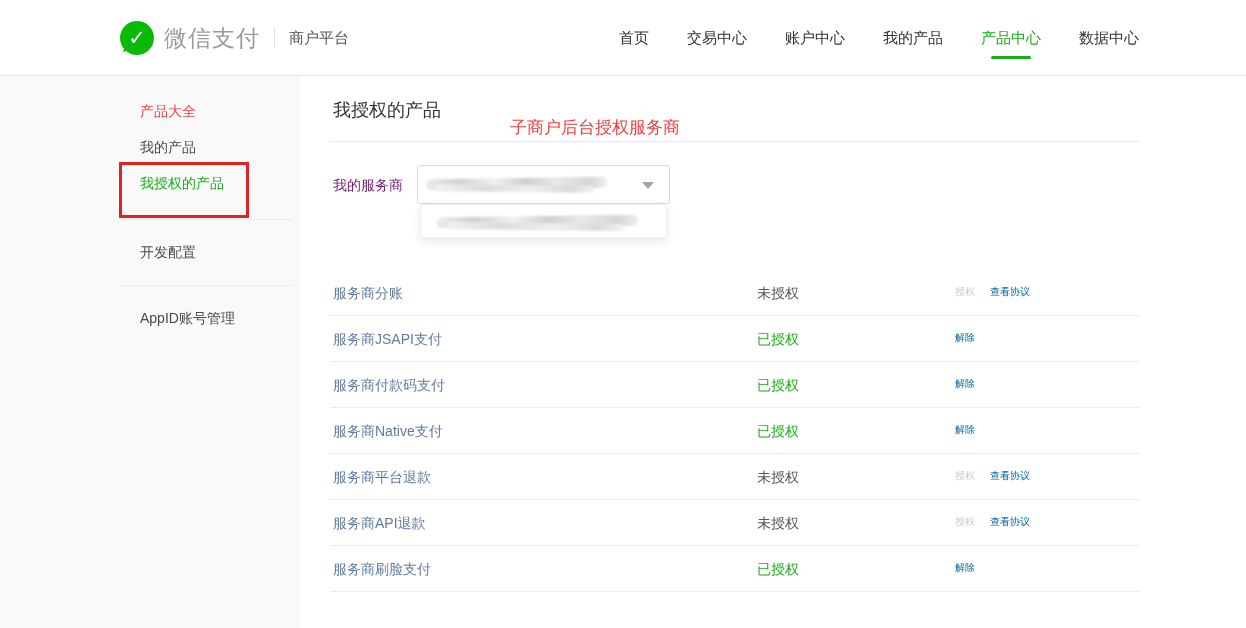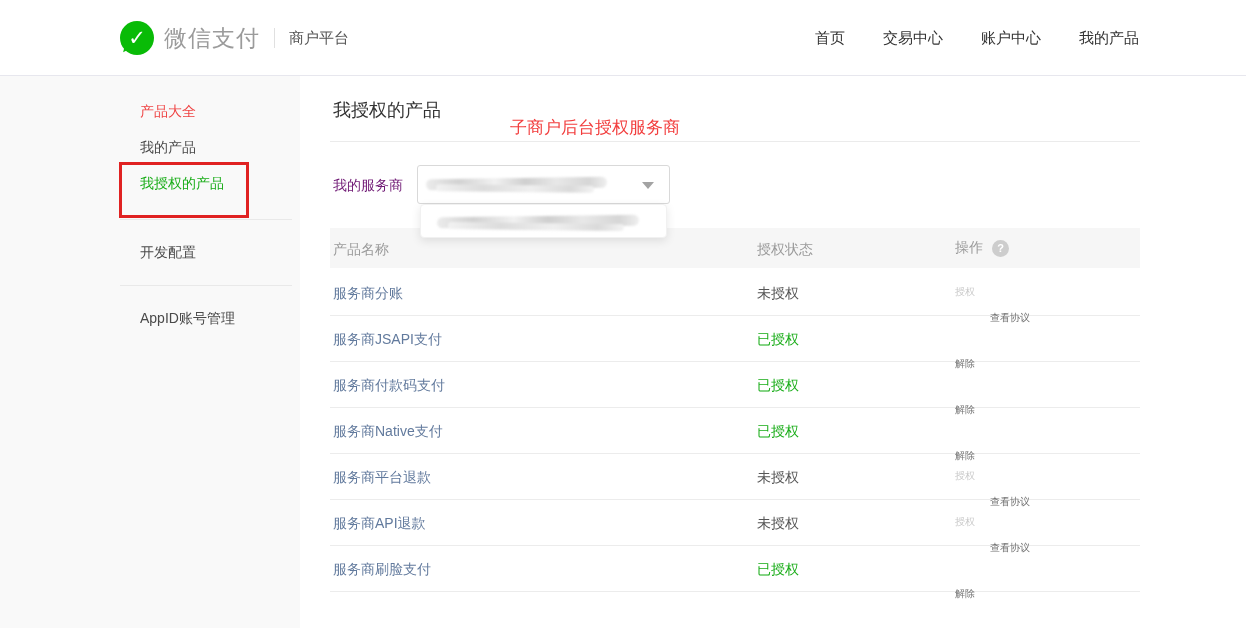--- a/index.html
+++ b/index.html
@@ -62,21 +62,21 @@
   .th-action { left:625px; top:11px; display:flex; align-items:center; }
   .help-icon { width:17px; height:17px; border-radius:50%; background:#cdcdcd; color:#fff; font-size:11px; font-weight:bold; display:inline-flex; align-items:center; justify-content:center; margin-left:9px; cursor:pointer; }
 
   .tbody { position:absolute; left:30px; top:194px; width:810px; }
   .trow { position:relative; height:46px; border-bottom:1px solid #ececec; }
   .cell-name { position:absolute; left:3px; top:15px; font-size:14px; color:#627a9d; cursor:pointer; }
   .cell-status { position:absolute; left:427px; top:15px; font-size:14px; color:#555; }
   .cell-status.authorized { color:#1aad19; }
   .cell-actions { position:absolute; left:625px; top:15px; font-size:10px; display:flex; gap:15px; }
   .action { white-space:nowrap; }
-  .action.link { color:#737373; cursor:pointer;margin-top:26px; }
+  .action.link { color:#0369a1; cursor:pointer; }
   .action.disabled { color:#c9c9c9; cursor:default; }
 </style>
 </head>
 <body>
 
 <div class="page">
 
   <div class="topbar">
     <div class="logo">
       <span class="logo-icon">
@@ -98,20 +98,28 @@
 
   </div>
         <div class="nav-item">
     <span>账户中心</span>
 
   </div>
         <div class="nav-item">
     <span>我的产品</span>
 
   </div>
+        <div class="nav-item active">
+    <span>产品中心</span>
+    <span class="nav-underline"></span>
+  </div>
+        <div class="nav-item">
+    <span>数据中心</span>
+
+  </div>
       </div>
   </div>
 
   <div class="sidebar">
     <div class="side-divider" style="top:143px"></div>
     <div class="side-divider" style="top:209px"></div>
     <div class="red-box"></div>
   <div class="side-item muted" style="top: 27px;">产品大全</div>
       <div class="side-item" style="top: 63px;">我的产品</div>
       <div class="side-item active" style="top: 99px;">我授权的产品</div>
@@ -132,28 +140,20 @@
       </div>
       <span class="caret"></span>
     </div>
     <div class="dropdown-panel">
       <div class="redact redact-option">
         <span class="bar1"></span>
           <span class="bar2"></span>
       </div>
     </div>
 
-    <div class="thead">
-      <span class="th th-product">产品名称</span>
-      <span class="th th-status">授权状态</span>
-      <span class="th th-action">
-        <span>操作</span>
-        <span class="help-icon">?</span>
-      </span>
-    </div>
     <div class="tbody">
         <div class="trow">
     <span class="cell-name">服务商分账</span>
     <span class="cell-status">未授权</span>
     <span class="cell-actions">
             <span class="action disabled">授权</span>
             <span class="action link">查看协议</span>
           </span>
   </div>
         <div class="trow">

